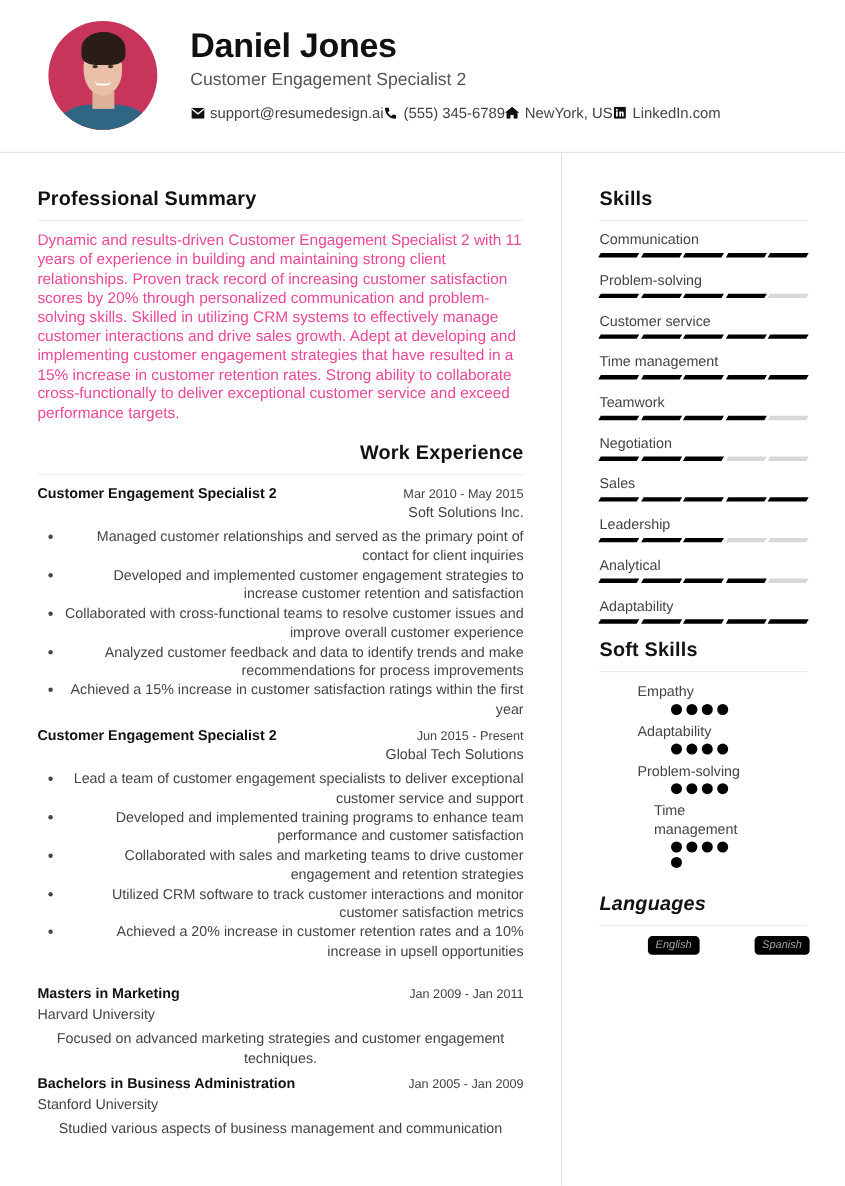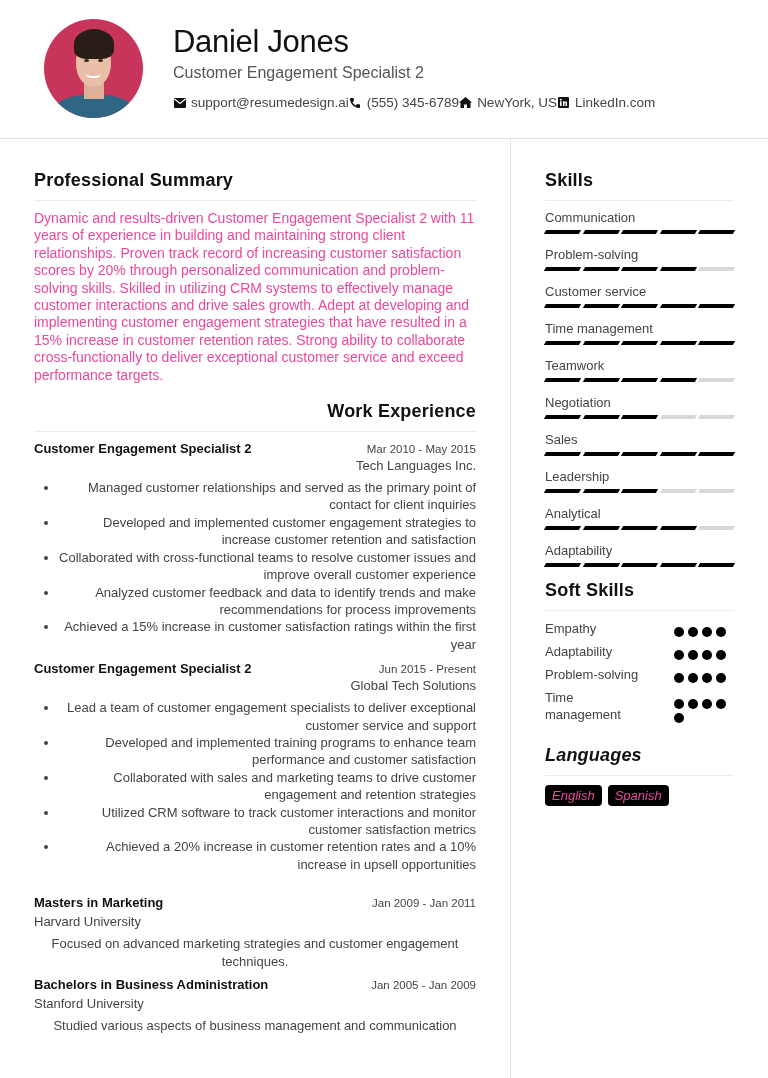--- a/index.html
+++ b/index.html
@@ -8,21 +8,21 @@
 
   .header { position: absolute; left: 0; top: 0; width: 768px; height: 139px; border-bottom: 1px solid #e2e2e2; }
   .avatar { position: absolute; left: 44px; top: 19px; width: 99px; height: 99px; border-radius: 50%; background: #c8355a; overflow: hidden; }
   .avatar .hair { position: absolute; left: 30px; top: 10px; width: 40px; height: 30px; background: #2a1d18; border-radius: 50% 50% 30% 30%; }
   .avatar .face { position: absolute; left: 32px; top: 22px; width: 35px; height: 46px; background: #e9bfa8; border-radius: 45% 45% 50% 50%; }
   .avatar .neck { position: absolute; left: 40px; top: 64px; width: 20px; height: 16px; background: #ddb09a; }
   .avatar .shirt { position: absolute; left: 10px; top: 76px; width: 80px; height: 40px; background: #2f6684; border-radius: 40% 40% 0 0; }
   .avatar .eye { position: absolute; top: 40px; width: 5px; height: 3px; background: #3a2a22; border-radius: 50%; }
   .avatar .smile { position: absolute; left: 42px; top: 54px; width: 15px; height: 5px; border-bottom: 2px solid #fff; border-radius: 0 0 8px 8px; }
 
-  .name { position: absolute; left: 173px; top: 24px; font-size: 31px; font-weight: normal; color: #111; letter-spacing: -0.3px; }
+  .name { position: absolute; left: 173px; top: 24px; font-size: 31px; font-weight: bold; color: #111; letter-spacing: -0.3px; }
   .title { position: absolute; left: 173px; top: 64px; font-size: 16px; color: #555; }
   .contacts { position: absolute; left: 173px; top: 95px; display: flex; font-size: 13.5px; color: #444; }
   .contact { display: flex; align-items: center; gap: 5px; }
   .ico { display: inline-flex; width: 13px; height: 13px; align-items: center; justify-content: center; color: #111; }
 
   .vdivider { position: absolute; left: 510px; top: 139px; width: 1px; height: 939px; background: #e2e2e2; }
 
   .left { position: absolute; left: 34px; top: 170px; width: 442px; }
   .right { position: absolute; left: 545px; top: 170px; width: 189px; }
 
@@ -38,27 +38,27 @@
   .bullets li { position: relative; font-size: 13px; line-height: 17.4px; color: #444; }
   .bullets li::before { content: ""; position: absolute; left: -14px; top: 7px; width: 4px; height: 4px; background: #444; border-radius: 50%; }
 
   .edu-desc { font-size: 13px; line-height: 17.4px; color: #444; margin-top: 6px; text-align: center; }
 
   .skill-name { font-size: 13px; color: #444; line-height: 16px; }
   .bar-row { display: flex; gap: 4px; margin-top: 4px; margin-bottom: 12px; height: 5px; }
   .seg { width: 35px; height: 4px; background: #000; transform: skewX(-30deg); }
   .seg.off { background: #d8d8d8; }
 
-  .soft-row { display: flex; justify-content: space-between; align-items: flex-end; margin-bottom: 6px; }
+  .soft-row { display: flex; justify-content: space-between; align-items: center; margin-bottom: 6px; flex-direction: column; }
   .soft-name { font-size: 13px; color: #444; line-height: 17px; width: 120px; }
   .dots { display: flex; flex-wrap: wrap; width: 60px; gap: 4px; padding-top: 3px; }
   .dot { width: 10px; height: 10px; border-radius: 50%; background: #000; }
 
   .lang-list { display: flex; gap: 6px; }
-  .lang { background: #000; color: #ec4899; font-size: 13px; padding: 3px 7px; border-radius: 4px; }
+  .lang { background: #000; color: #a3a3a3; font-size: 10px; padding: 3px 7px; border-radius: 4px; margin-left: 44px; }
 </style>
 </head>
 <body>
 
 <div class="header">
   <div class="avatar">
     <div class="shirt"></div>
       <div class="neck"></div>
       <div class="face"></div>
       <div class="hair"></div>
@@ -116,21 +116,21 @@
     <p class="summary">Dynamic and results-driven Customer Engagement Specialist 2 with 11 years of experience in building and maintaining strong client relationships. Proven track record of increasing customer satisfaction scores by 20% through personalized communication and problem-solving skills. Skilled in utilizing CRM systems to effectively manage customer interactions and drive sales growth. Adept at developing and implementing customer engagement strategies that have resulted in a 15% increase in customer retention rates. Strong ability to collaborate cross-functionally to deliver exceptional customer service and exceed performance targets.</p>
   </section>
 
   <section style="margin-top:17px;text-align:right;">
     <div class="sec-title">Work Experience</div>
     <div class="job">
       <div class="job-head">
         <span class="job-title">Customer Engagement Specialist 2</span>
         <span class="job-date">Mar 2010 - May 2015</span>
       </div>
-      <div class="job-company">Tech Languages Inc.</div>
+      <div class="job-company">Soft Solutions Inc.</div>
       <ul class="bullets">
         <li>Managed customer relationships and served as the primary point of contact for client inquiries</li>
         <li>Developed and implemented customer engagement strategies to increase customer retention and satisfaction</li>
         <li>Collaborated with cross-functional teams to resolve customer issues and improve overall customer experience</li>
         <li>Analyzed customer feedback and data to identify trends and make recommendations for process improvements</li>
         <li>Achieved a 15% increase in customer satisfaction ratings within the first year</li>
       </ul>
     </div>
     <div class="job" style="margin-top:8px;">
       <div class="job-head">

